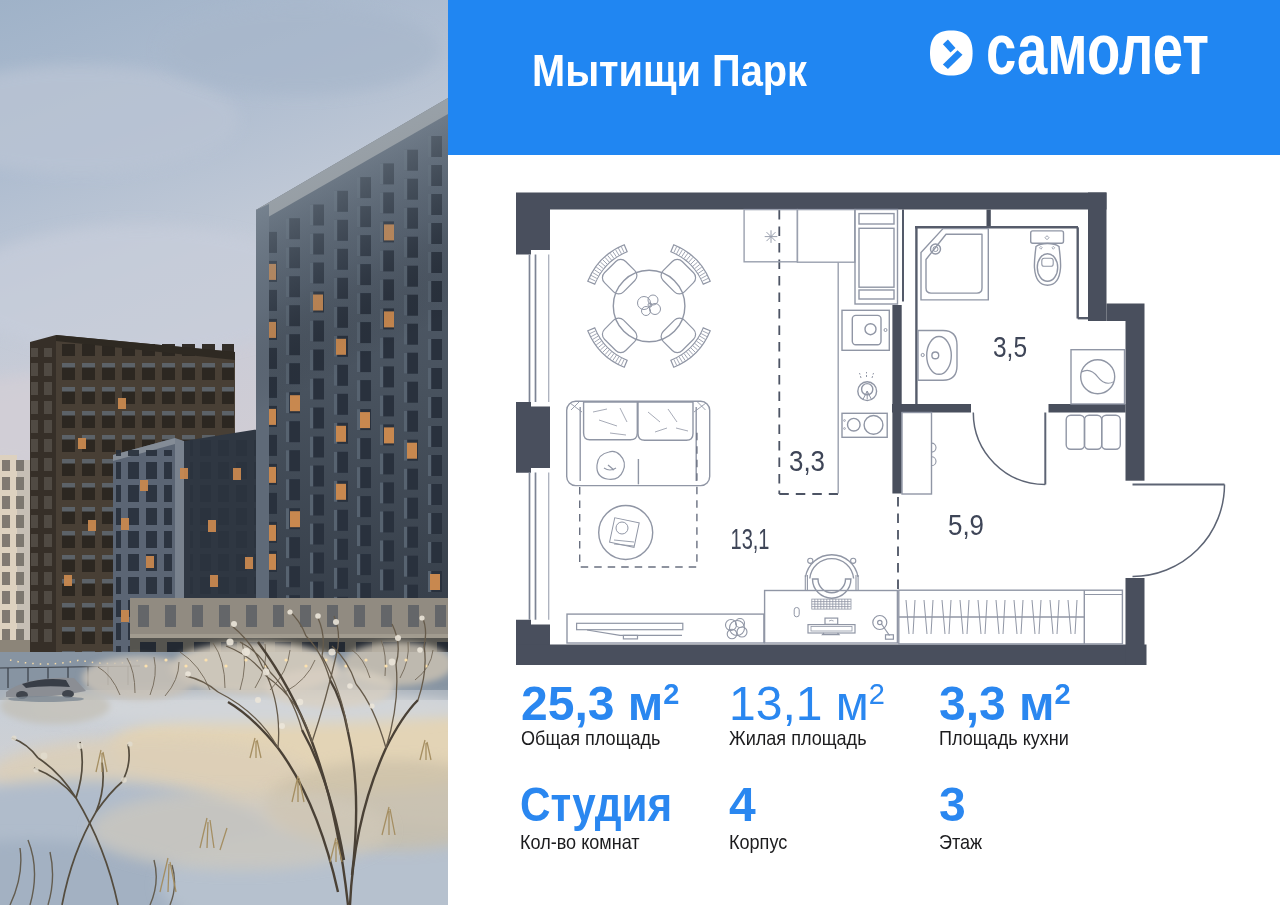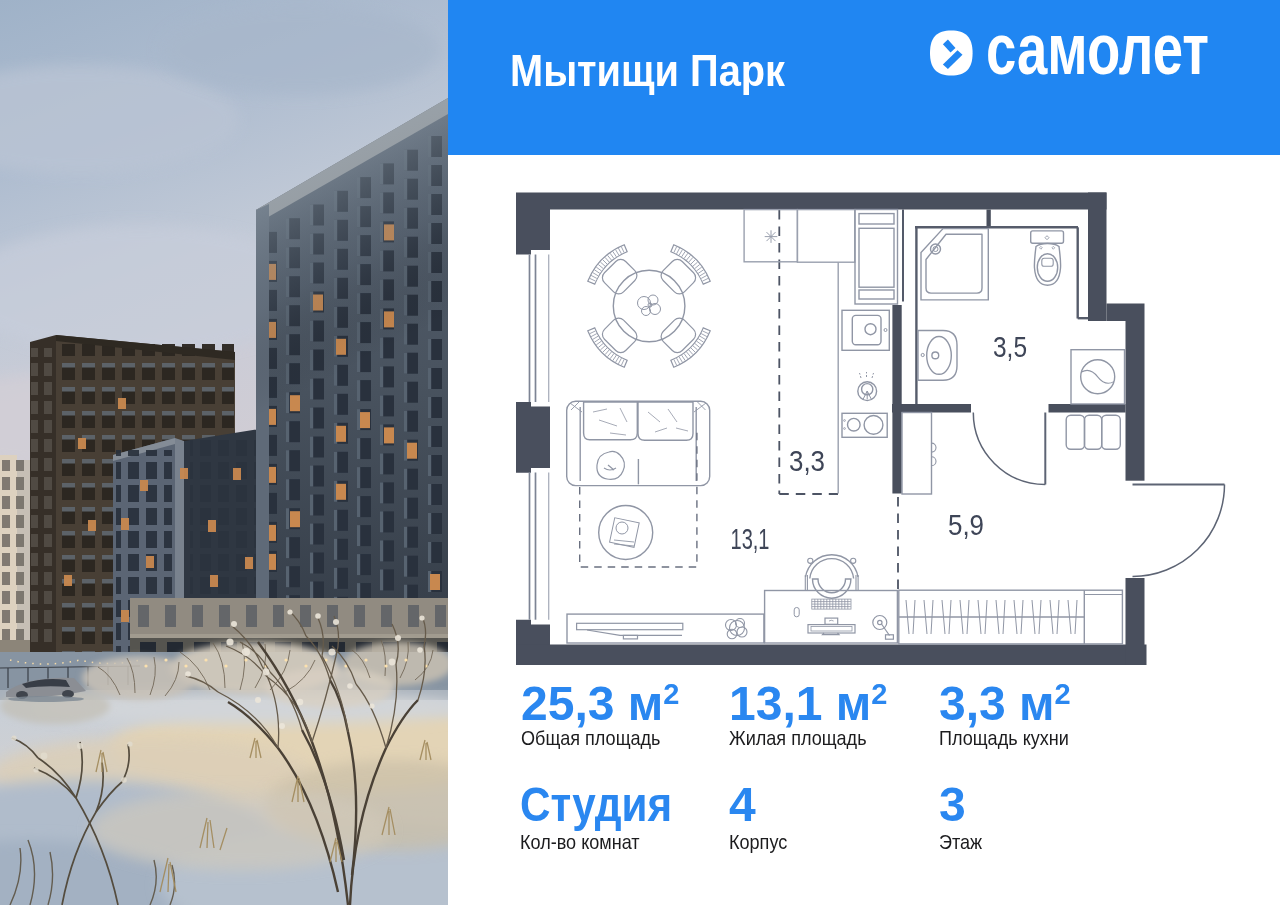--- a/index.html
+++ b/index.html
@@ -550,21 +550,21 @@
  <path d="M160 892 l8 -34 M168 892 l1 -28 M176 892 l-6 -30"></path>
  <path d="M330 862 l6 -24 M336 862 l0 -20 M342 862 l-5 -22"></path>
  <path d="M250 758 l5 -20 M256 758 l0 -17 M261 758 l-4 -18"></path>
  <path d="M420 760 l5 -20 M426 760 l0 -17 M431 760 l-4 -18"></path>
 </g>
 </svg>
 </div>
 
 <div class="abs" style="left:448px;top:0;width:832px;height:155px;background:#2086f2;"></div>
 
-<div class="abs" style="left:510px;top:40px;width:300px;color:#fff;">
+<div class="abs" style="left:532px;top:40px;width:300px;color:#fff;">
 <svg width="300" height="60">
       <text x="0" y="46" font-family="Liberation Sans, sans-serif" font-weight="bold" font-size="44" fill="#ffffff" textLength="275" lengthAdjust="spacingAndGlyphs">Мытищи Парк</text>
     </svg>
 </div>
 
 <div class="abs" style="left:929px;top:29px;width:290px;height:52px;">
 <svg width="290" height="52" viewBox="0 0 290 52">
  <path d="M22.3 1.5 C 8 1.5 1 8.2 1 24 C 1 39.8 8 46.5 22.3 46.5 C 36.6 46.5 43.6 39.8 43.6 24 C 43.6 8.2 36.6 1.5 22.3 1.5 Z" fill="#ffffff"></path>
  <polygon points="13.9,15.2 18.9,10.6 26.5,18.9 21.5,23.5" fill="#2086f2"></polygon>
  <polygon points="13.9,35.4 28.5,21.2 33.5,25.8 18.9,40.1" fill="#2086f2"></polygon>
@@ -830,21 +830,21 @@
  <line x1="1084.3" y1="590.2" x2="1084.3" y2="643.9"></line>
  <line x1="898.8" y1="617" x2="1084.3" y2="617"></line>
  <path d="M906 600 l3 34 M915 600 l-2 34 M924 600 l3 34 M933 600 l-2 34 M942 600 l3 34 M951 600 l-2 34 M960 600 l3 34 M969 600 l-2 34 M978 600 l3 34 M987 600 l-2 34 M996 600 l3 34 M1005 600 l-2 34 M1014 600 l3 34 M1023 600 l-2 34 M1032 600 l3 34 M1041 600 l-2 34 M1050 600 l3 34 M1059 600 l-2 34 M1068 600 l3 34 M1077 600 l-2 34" stroke-width="1"></path>
  <line x1="1084.3" y1="594.5" x2="1122.4" y2="594.5" stroke-width="1"></line>
 </g>
 </g>
 </g>
 </svg>
 
 <div class="abs" style="left:521px;top:676px;color:#2a87f0;font-weight:bold;font-size:48px;text-align:right;">25,3 м<span style="font-size:29px;vertical-align:16px;">2</span></div>
-<div class="abs" style="left:729px;top:676px;color:#2a87f0;font-weight:bold;font-size:48px;">13,1 м<span style="font-size:29px;vertical-align:16px;">2</span></div>
+<div class="abs" style="left:729px;top:676px;color:#2a87f0;font-weight:normal;font-size:48px;">13,1 м<span style="font-size:29px;vertical-align:16px;">2</span></div>
 <div class="abs" style="left:939px;top:676px;color:#2a87f0;font-weight:bold;font-size:48px;">3,3 м<span style="font-size:29px;vertical-align:16px;">2</span></div>
 <div class="abs" style="left:521px;top:726px;color:#1c1c1e;font-size:21px;transform:scaleX(0.86);transform-origin:0 0;">Общая площадь</div>
 <div class="abs" style="left:729px;top:726px;color:#1c1c1e;font-size:21px;transform:scaleX(0.86);transform-origin:0 0;">Жилая площадь</div>
 <div class="abs" style="left:939px;top:726px;color:#1c1c1e;font-size:21px;transform:scaleX(0.86);transform-origin:0 0;">Площадь кухни</div>
 
 <div class="abs" style="left:520px;top:777px;color:#2a87f0;font-weight:bold;font-size:48px;transform:scaleX(0.88);transform-origin:0 0;">Студия</div>
 <div class="abs" style="left:729px;top:777px;color:#2a87f0;font-weight:bold;font-size:48px;">4</div>
 <div class="abs" style="left:939px;top:777px;color:#2a87f0;font-weight:bold;font-size:48px;">3</div>
 <div class="abs" style="left:520px;top:830px;color:#1c1c1e;font-size:21px;transform:scaleX(0.86);transform-origin:0 0;">Кол-во комнат</div>
 <div class="abs" style="left:729px;top:830px;color:#1c1c1e;font-size:21px;transform:scaleX(0.86);transform-origin:0 0;">Корпус</div>

